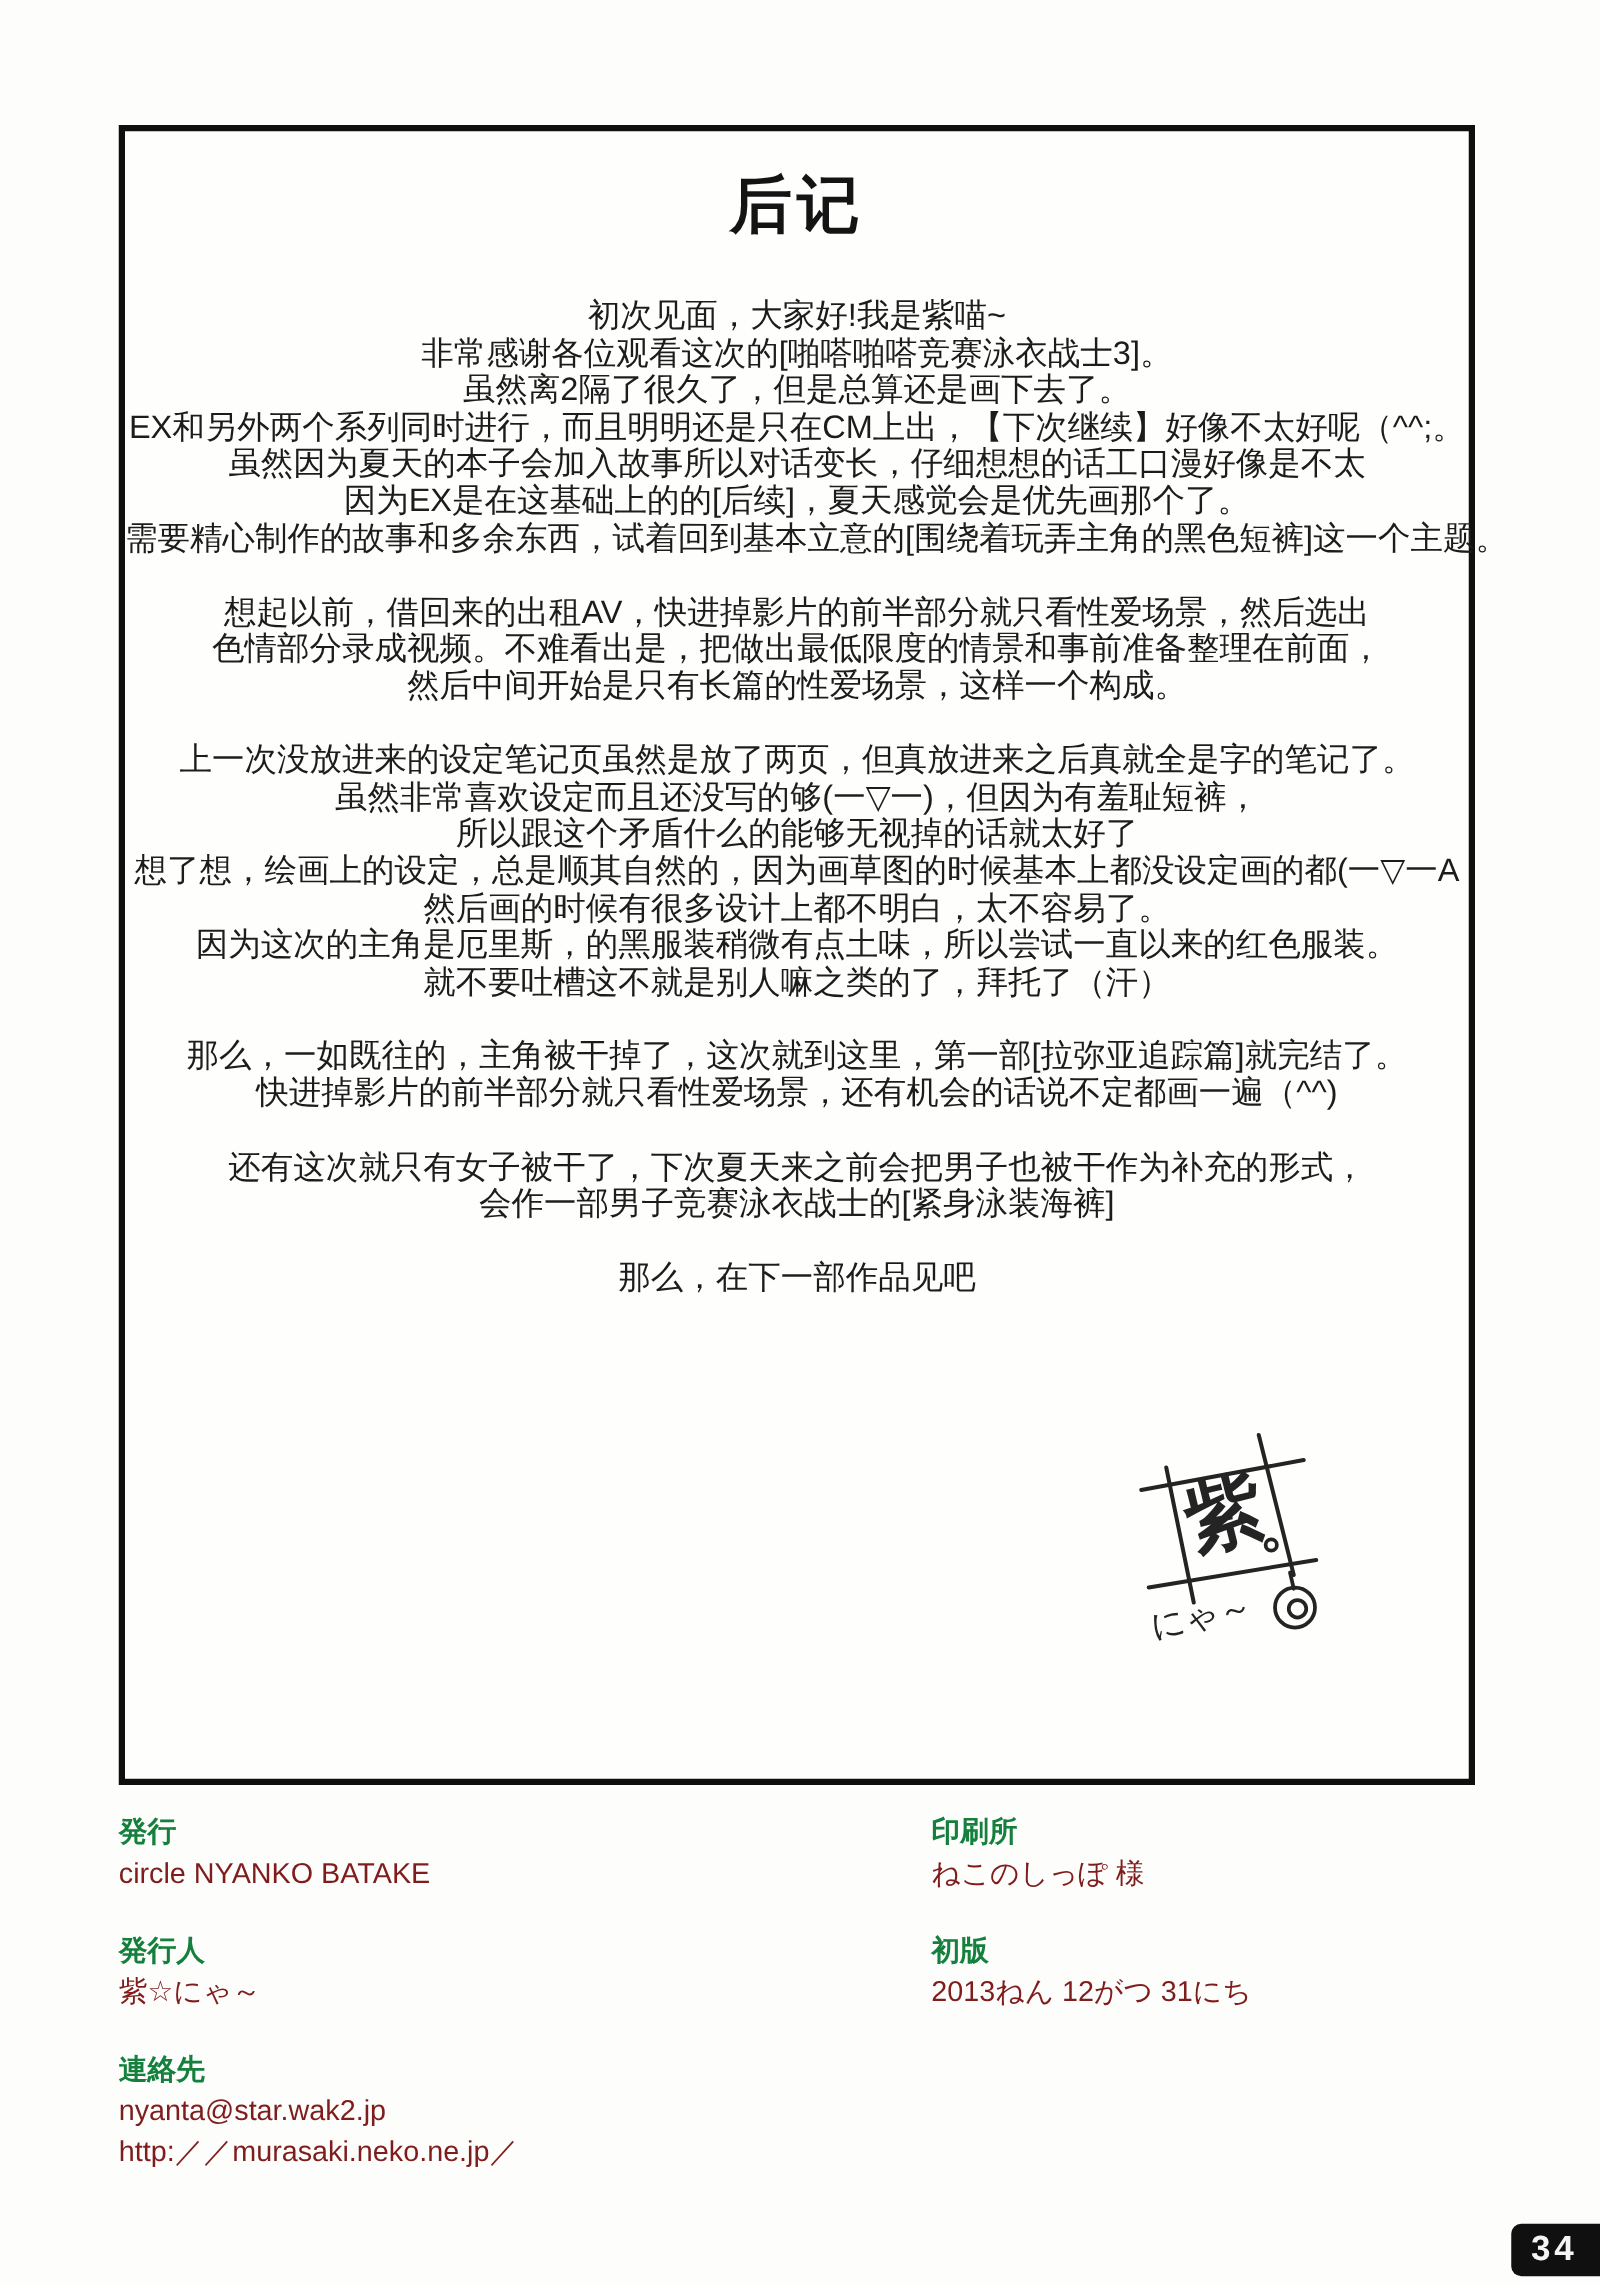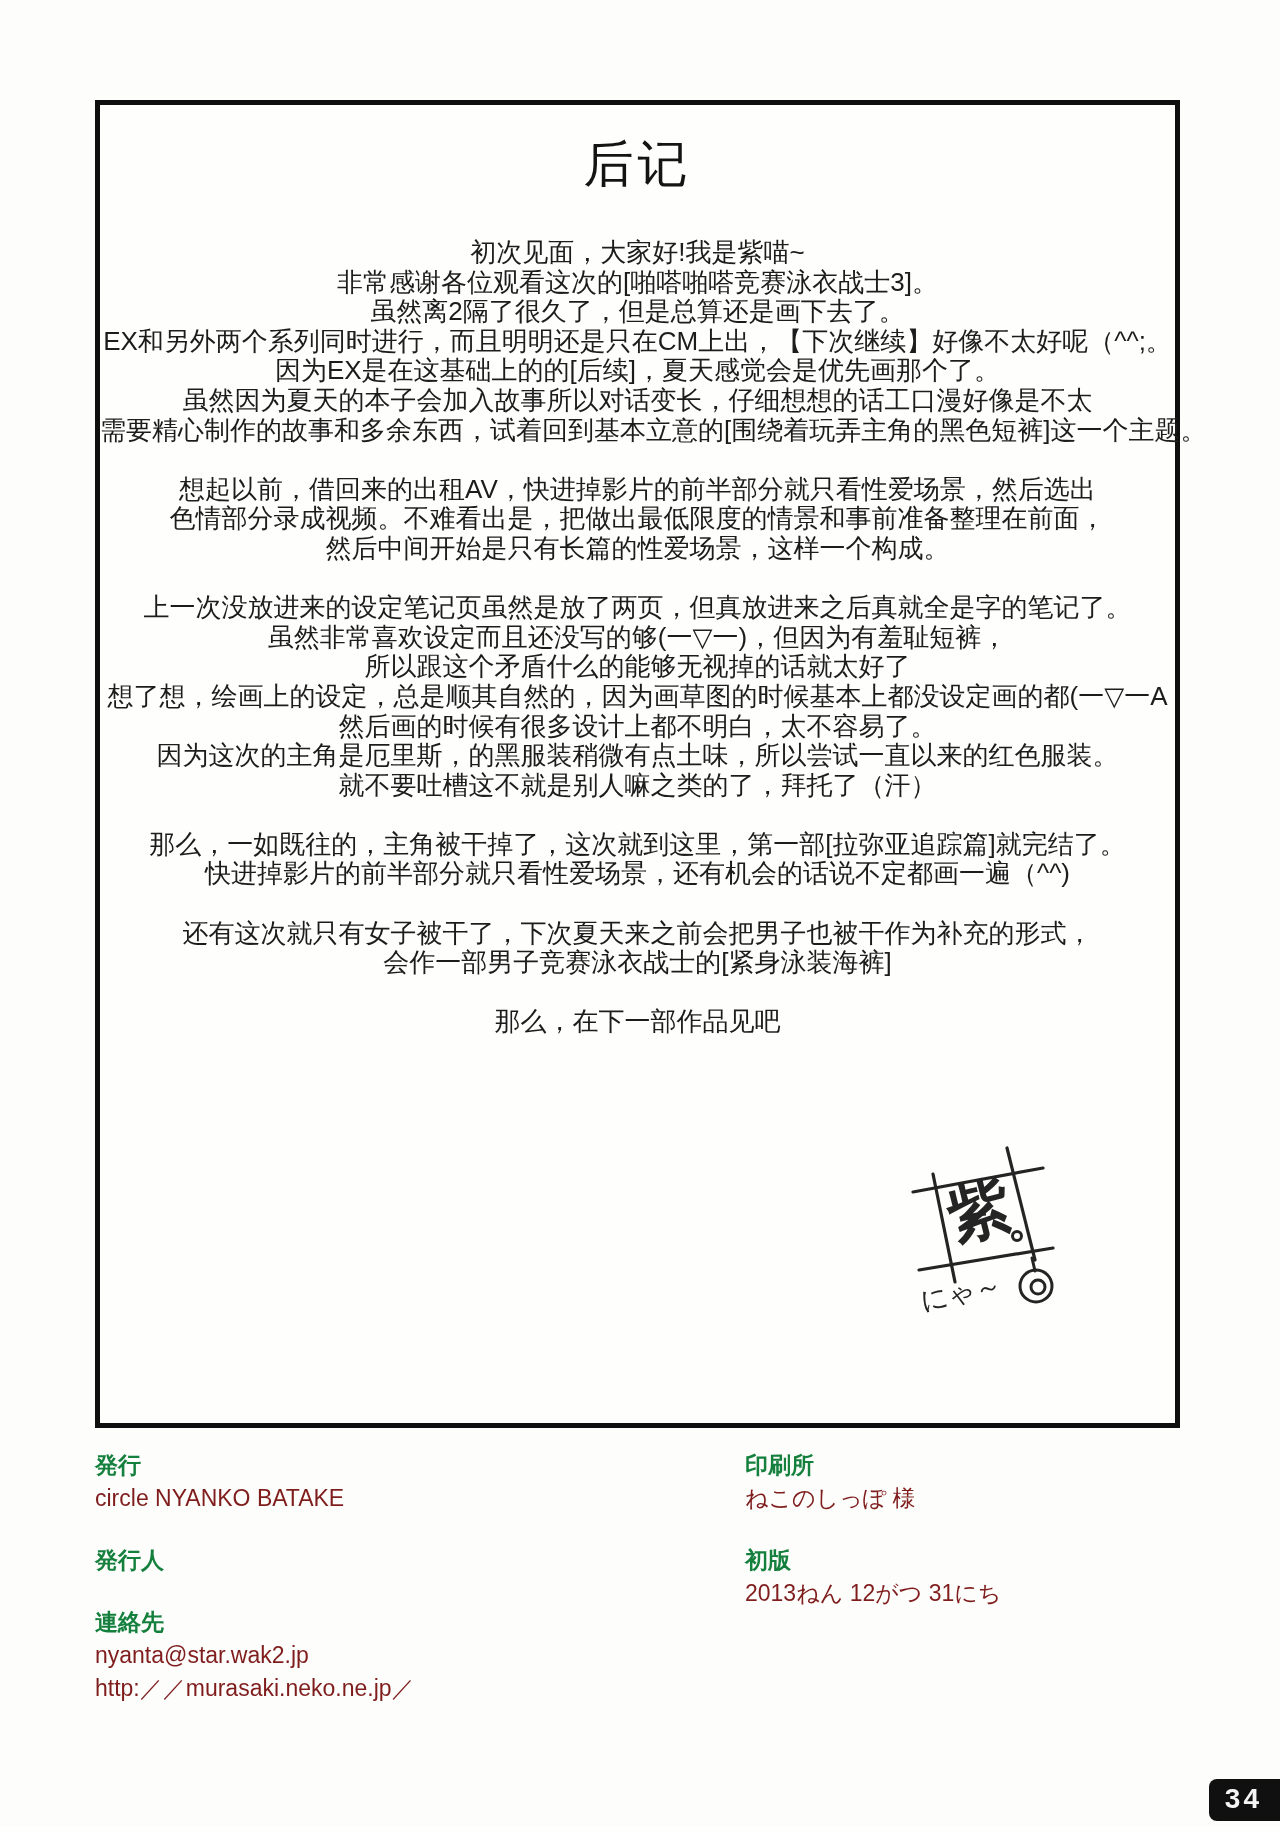--- a/index.html
+++ b/index.html
@@ -21,21 +21,21 @@
     top: 100px;
     width: 1085px;
     height: 1328px;
     border: 5px solid #0f0f0f;
     background: #fefefd;
   }
   .afterword-title {
     margin-top: 26px;
     text-align: center;
     font-size: 50px;
-    font-weight: normal;
+    font-weight: bold;
     letter-spacing: 4px;
     color: #141414;
   }
   .afterword-body {
     margin-top: 40px;
     width: 100%;
     text-align: center;
     font-size: 26px;
     line-height: 29.6px;
     color: #1c1c1c;
@@ -92,22 +92,22 @@
 
   <div class="afterword-box">
     <div class="afterword-title">后记</div>
 
     <div class="afterword-body">
         <div class="para">
           <div class="line">初次见面，大家好!我是紫喵~</div>
           <div class="line">非常感谢各位观看这次的[啪嗒啪嗒竞赛泳衣战士3]。</div>
           <div class="line">虽然离2隔了很久了，但是总算还是画下去了。</div>
           <div class="line">EX和另外两个系列同时进行，而且明明还是只在CM上出，【下次继续】好像不太好呢（^^;。</div>
+          <div class="line">虽然因为夏天的本子会加入故事所以对话变长，仔细想想的话工口漫好像是不太</div>
           <div class="line">因为EX是在这基础上的的[后续]，夏天感觉会是优先画那个了。</div>
-          <div class="line">虽然因为夏天的本子会加入故事所以对话变长，仔细想想的话工口漫好像是不太</div>
           <div class="line">需要精心制作的故事和多余东西，试着回到基本立意的[围绕着玩弄主角的黑色短裤]这一个主题。</div>
         </div>
         <div class="para">
           <div class="line">想起以前，借回来的出租AV，快进掉影片的前半部分就只看性爱场景，然后选出</div>
           <div class="line">色情部分录成视频。不难看出是，把做出最低限度的情景和事前准备整理在前面，</div>
           <div class="line">然后中间开始是只有长篇的性爱场景，这样一个构成。</div>
         </div>
         <div class="para">
           <div class="line">上一次没放进来的设定笔记页虽然是放了两页，但真放进来之后真就全是字的笔记了。</div>
           <div class="line">虽然非常喜欢设定而且还没写的够(一▽一)，但因为有羞耻短裤，</div>
@@ -154,20 +154,21 @@
   </svg>
 
   <div class="credits">
     <div class="credits-col left">
         <div class="credit-block">
           <div class="credit-label">発行</div>
           <div class="credit-line">circle NYANKO BATAKE</div>
         </div>
         <div class="credit-block">
           <div class="credit-label">発行人</div>
+          <div class="credit-line">紫☆にゃ～</div>
         </div>
         <div class="credit-block">
           <div class="credit-label">連絡先</div>
           <div class="credit-line">nyanta@star.wak2.jp</div>
           <div class="credit-line">http:／／murasaki.neko.ne.jp／</div>
         </div>
       </div>
     <div class="credits-col right">
         <div class="credit-block">
           <div class="credit-label">印刷所</div>

